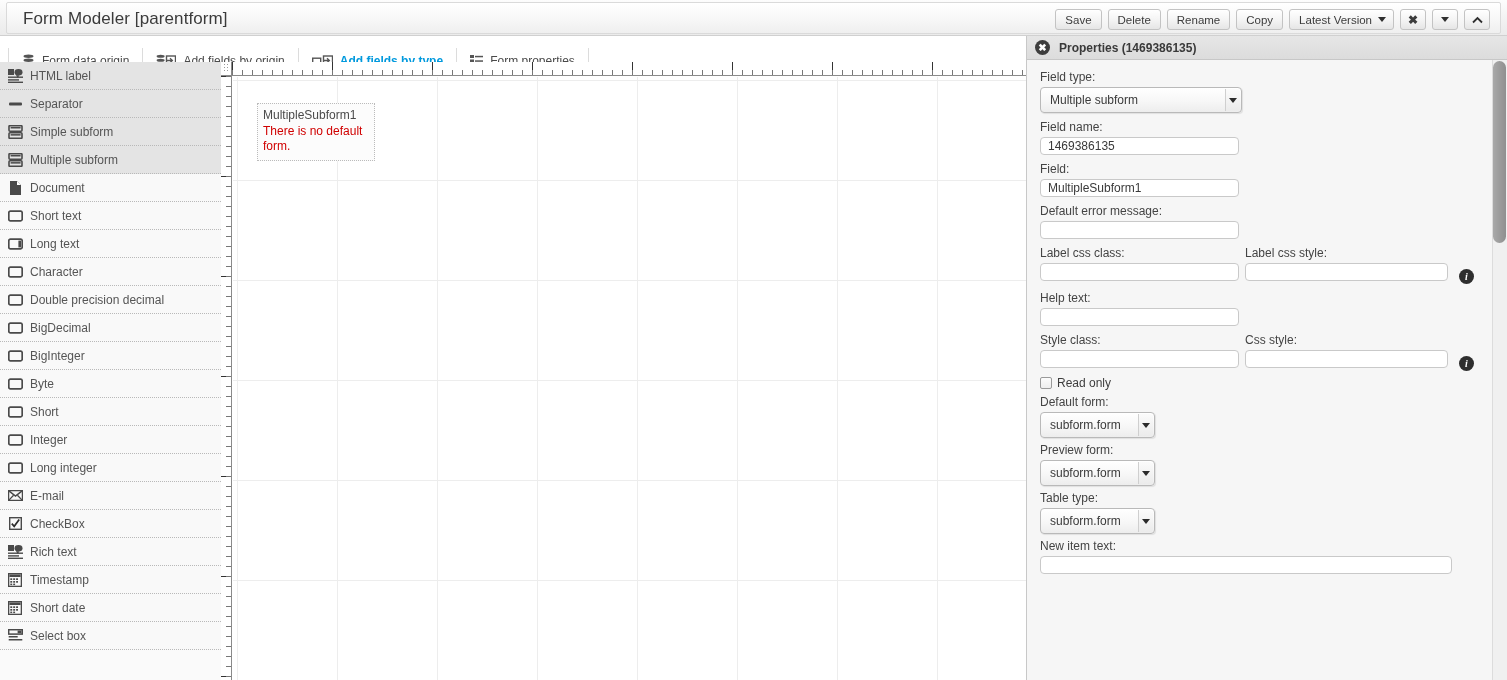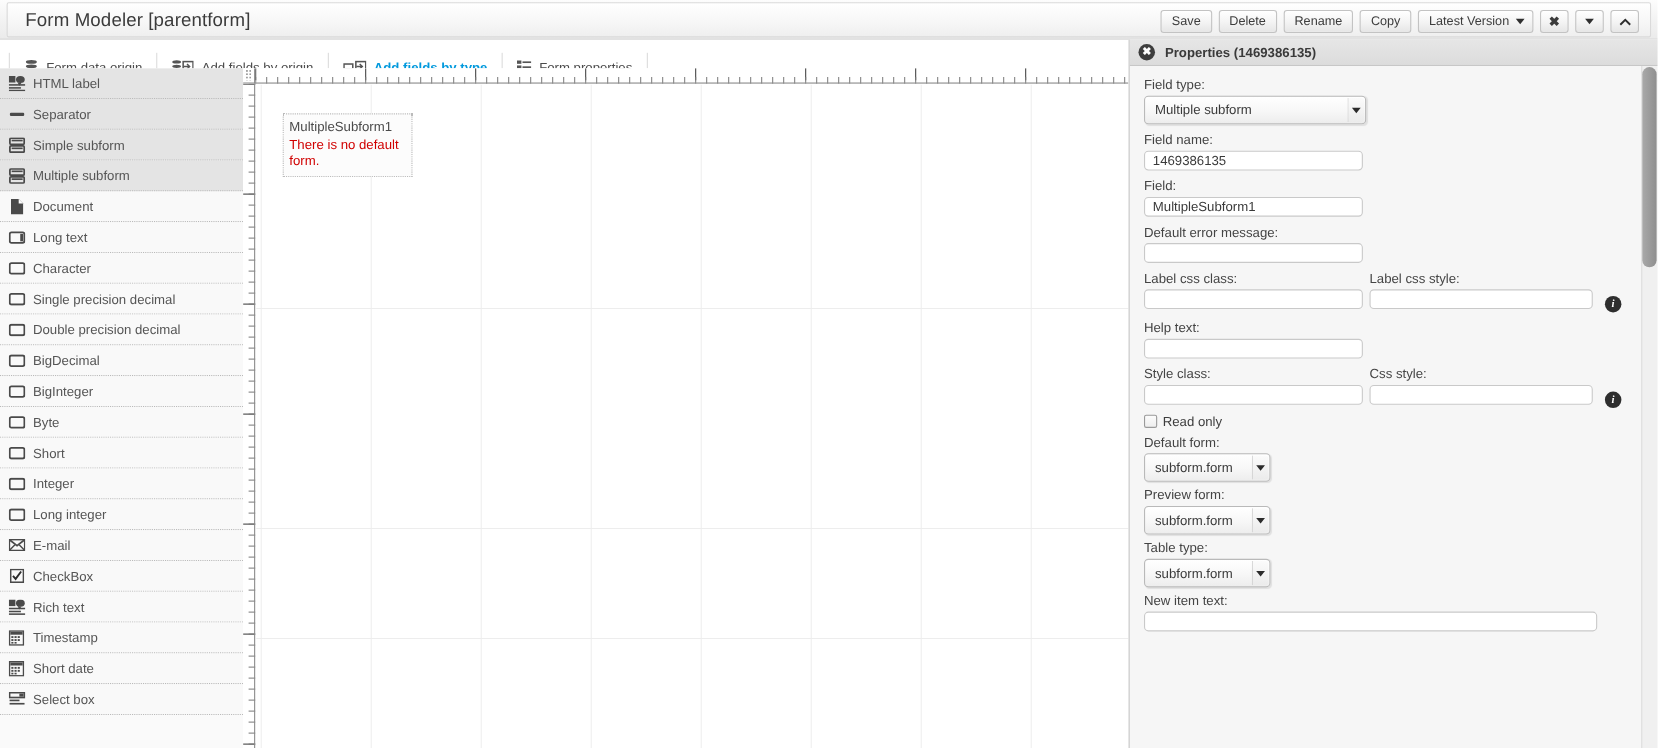--- a/index.html
+++ b/index.html
@@ -460,52 +460,52 @@
           <svg width="11" height="12" viewBox="0 0 11 12">
             <path d="M1,0.7 v10.6" stroke="#8c8c8c" stroke-width="1.3"></path>
             <path d="M1.9,1.1 L9.4,4.3 L1.9,7.5 z" fill="none" stroke="#8c8c8c" stroke-width="1.2"></path>
           </svg>
         </span>
       </div>
       <div class="side-item">
         <span class="si-ico">
           <svg width="15" height="12" viewBox="0 0 15 12">
             <rect x="0.8" y="1.2" width="13.4" height="9.6" rx="1.6" fill="none" stroke="#4a4a4a" stroke-width="1.7"></rect>
+          </svg>
+        </span>
+        <span class="si-label">Short text</span>
+        <span class="si-flag">
+          <svg width="11" height="12" viewBox="0 0 11 12">
+            <path d="M1,0.7 v10.6" stroke="#8c8c8c" stroke-width="1.3"></path>
+            <path d="M1.9,1.1 L9.4,4.3 L1.9,7.5 z" fill="none" stroke="#8c8c8c" stroke-width="1.2"></path>
+          </svg>
+        </span>
+      </div>
+      <div class="side-item">
+        <span class="si-ico">
+          <svg width="15" height="12" viewBox="0 0 15 12">
+            <rect x="0.8" y="1.2" width="13.4" height="9.6" rx="1.6" fill="none" stroke="#4a4a4a" stroke-width="1.7"></rect>
             <rect x="10.4" y="2.6" width="2.6" height="6.8" fill="#4a4a4a"></rect>
           </svg>
         </span>
         <span class="si-label">Long text</span>
         <span class="si-flag">
           <svg width="11" height="12" viewBox="0 0 11 12">
             <path d="M1,0.7 v10.6" stroke="#8c8c8c" stroke-width="1.3"></path>
             <path d="M1.9,1.1 L9.4,4.3 L1.9,7.5 z" fill="none" stroke="#8c8c8c" stroke-width="1.2"></path>
           </svg>
         </span>
       </div>
       <div class="side-item">
         <span class="si-ico">
           <svg width="15" height="12" viewBox="0 0 15 12">
             <rect x="0.8" y="1.2" width="13.4" height="9.6" rx="1.6" fill="none" stroke="#4a4a4a" stroke-width="1.7"></rect>
           </svg>
         </span>
         <span class="si-label">Character</span>
-        <span class="si-flag">
-          <svg width="11" height="12" viewBox="0 0 11 12">
-            <path d="M1,0.7 v10.6" stroke="#8c8c8c" stroke-width="1.3"></path>
-            <path d="M1.9,1.1 L9.4,4.3 L1.9,7.5 z" fill="none" stroke="#8c8c8c" stroke-width="1.2"></path>
-          </svg>
-        </span>
-      </div>
-      <div class="side-item">
-        <span class="si-ico">
-          <svg width="15" height="12" viewBox="0 0 15 12">
-            <rect x="0.8" y="1.2" width="13.4" height="9.6" rx="1.6" fill="none" stroke="#4a4a4a" stroke-width="1.7"></rect>
-          </svg>
-        </span>
-        <span class="si-label">Single precision decimal</span>
         <span class="si-flag">
           <svg width="11" height="12" viewBox="0 0 11 12">
             <path d="M1,0.7 v10.6" stroke="#8c8c8c" stroke-width="1.3"></path>
             <path d="M1.9,1.1 L9.4,4.3 L1.9,7.5 z" fill="none" stroke="#8c8c8c" stroke-width="1.2"></path>
           </svg>
         </span>
       </div>
       <div class="side-item">
         <span class="si-ico">
           <svg width="15" height="12" viewBox="0 0 15 12">

